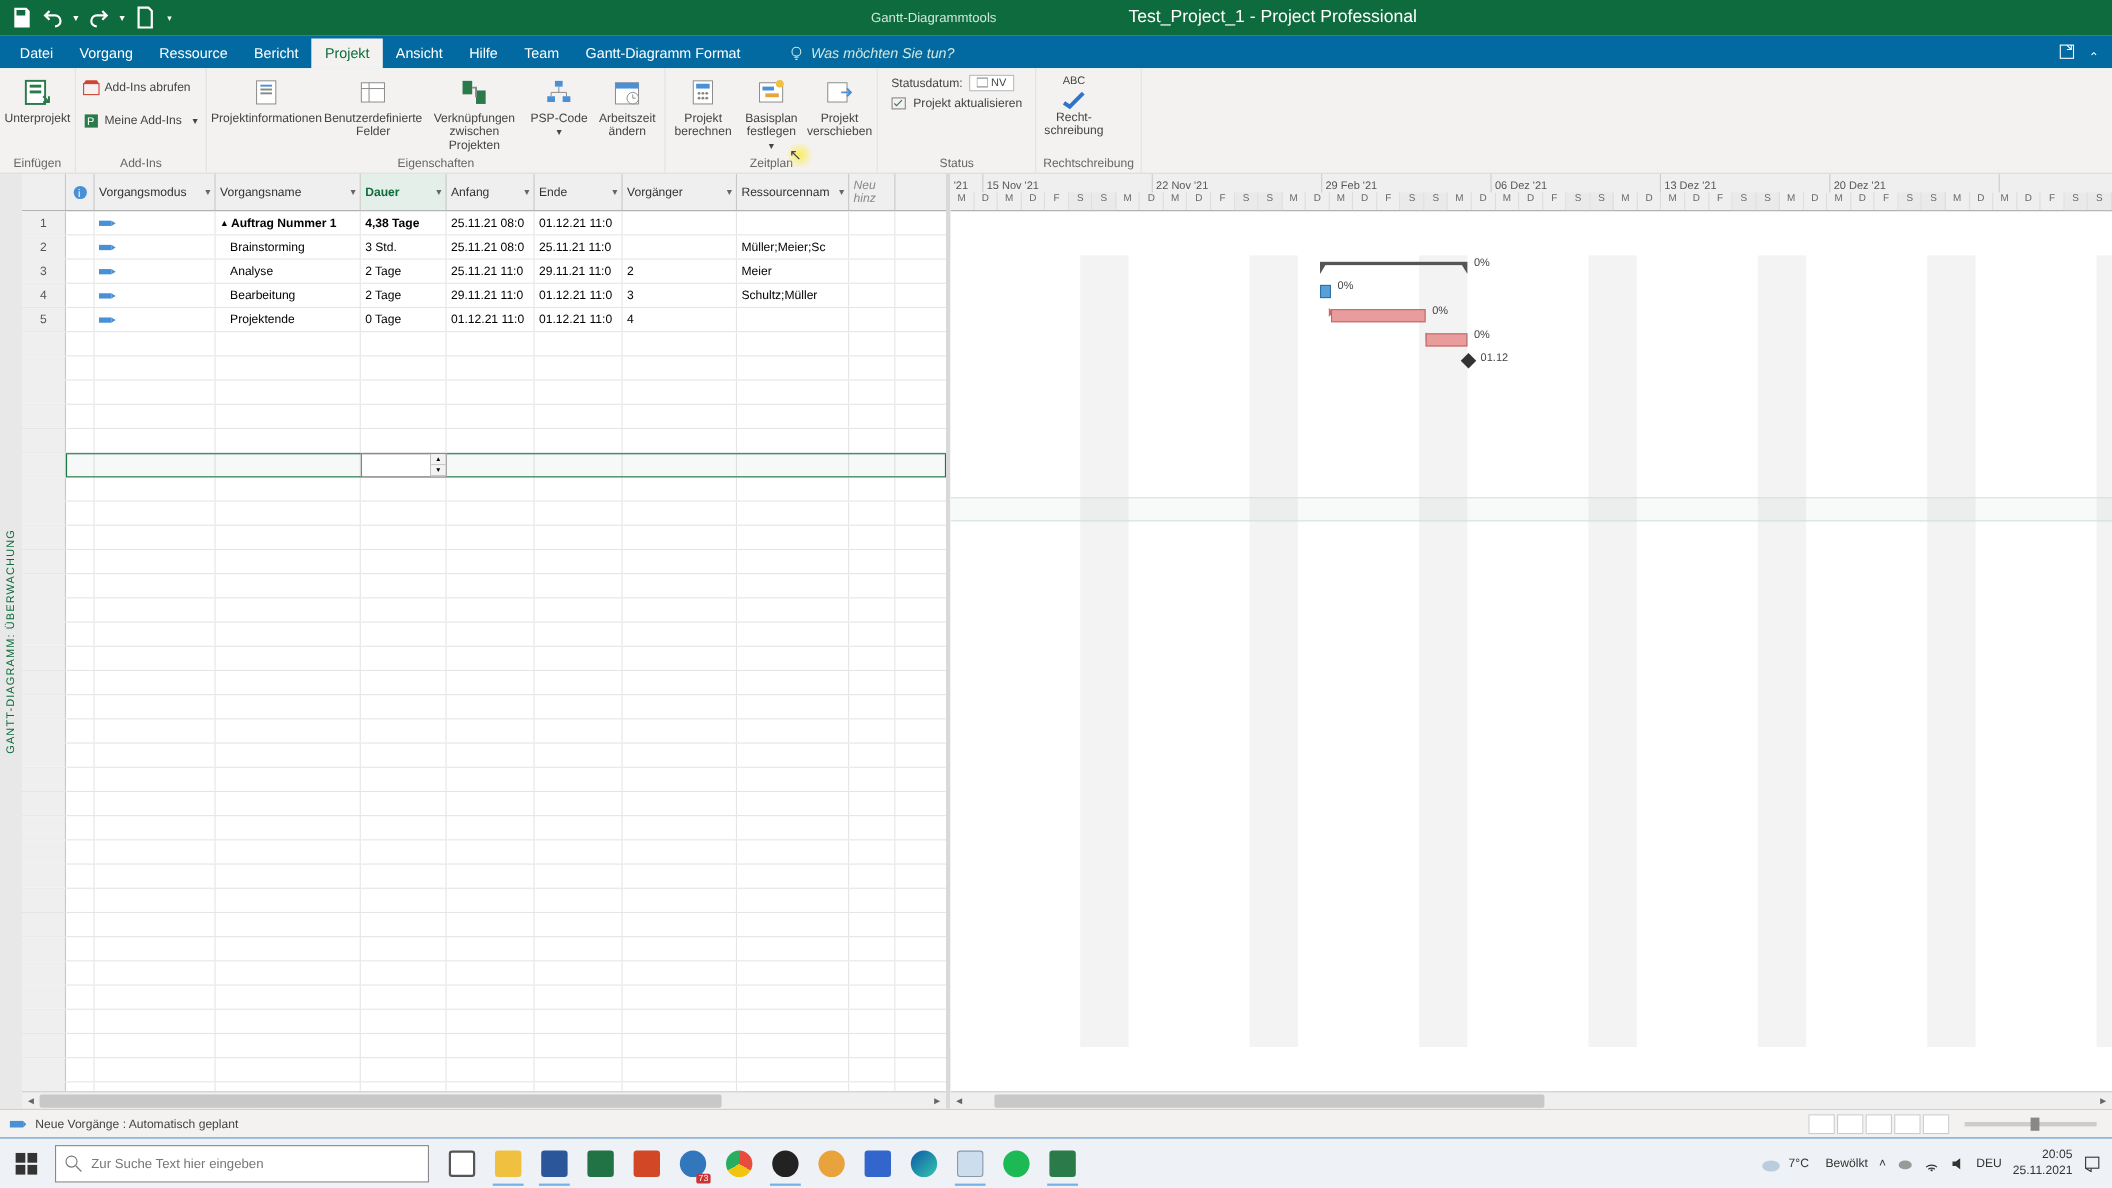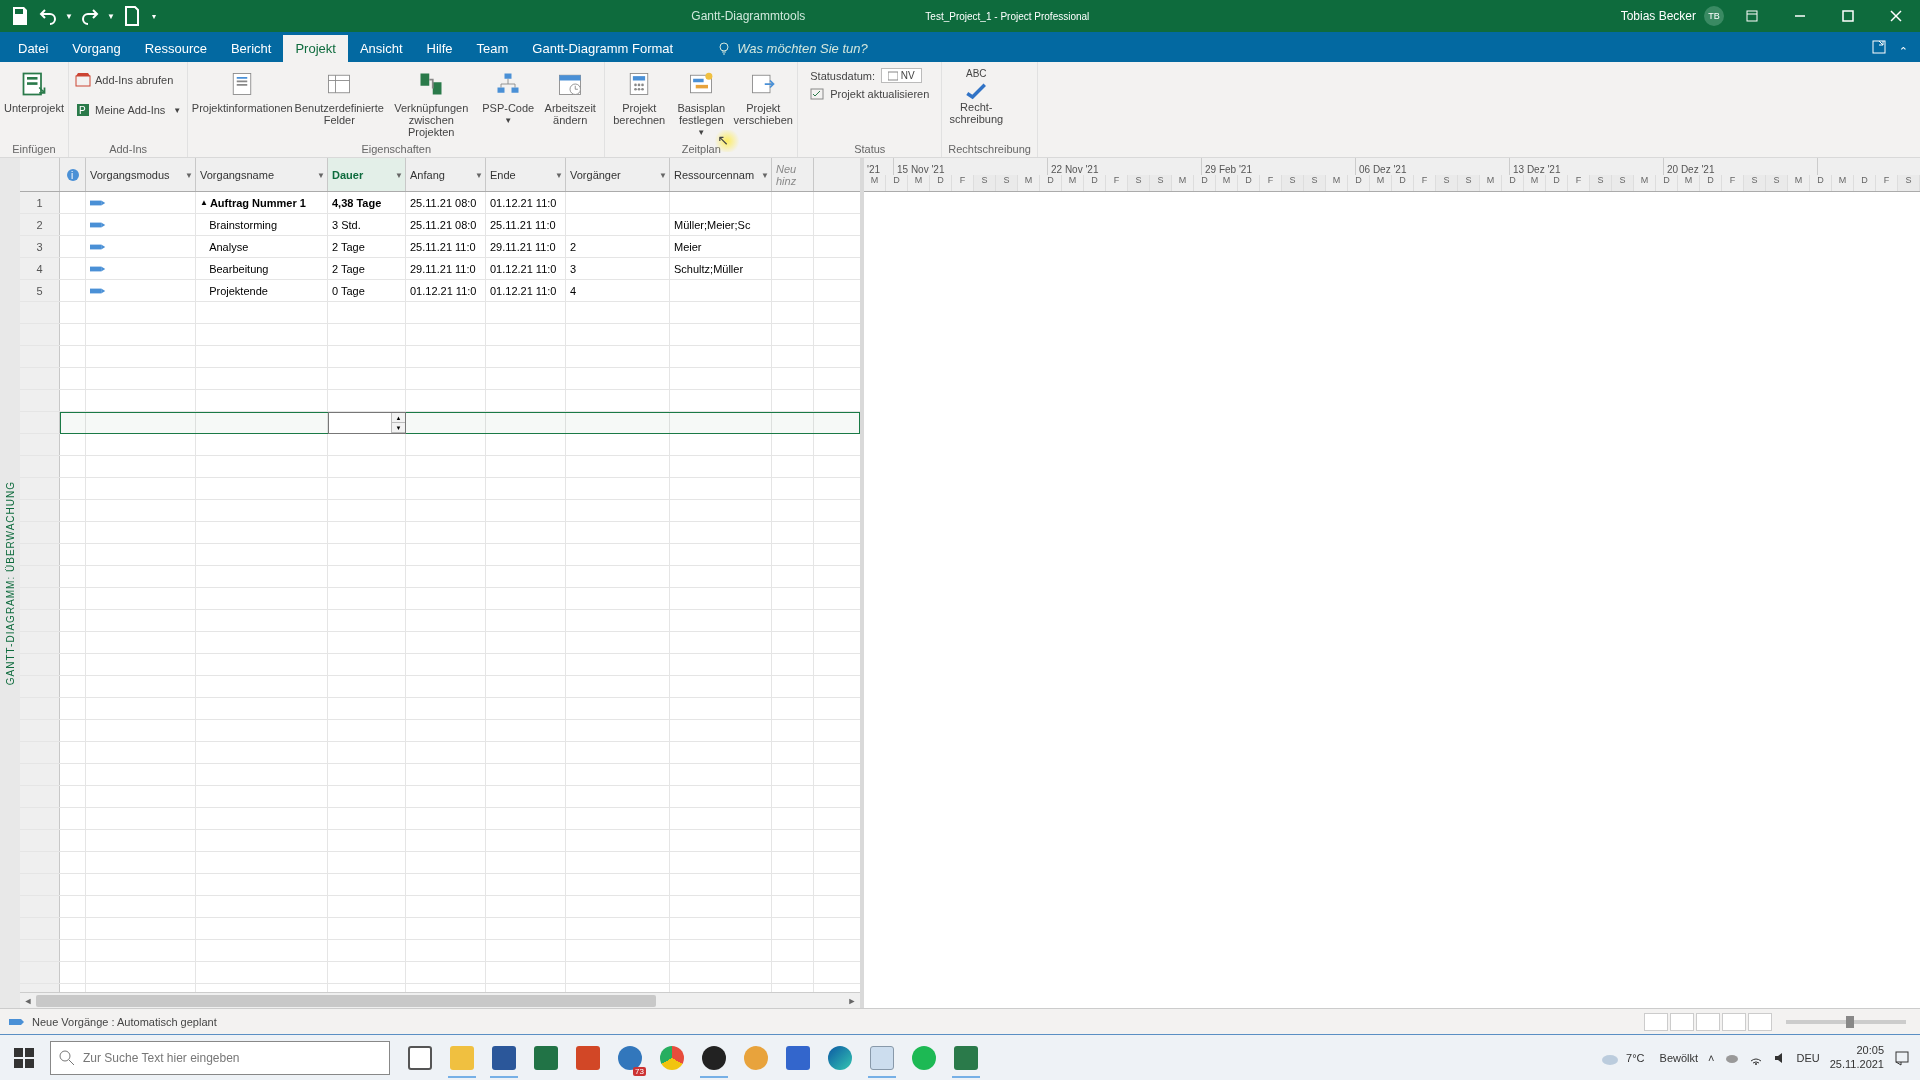--- a/index.html
+++ b/index.html
@@ -4,21 +4,21 @@
 <style>
 * { margin: 0; padding: 0; box-sizing: border-box; font-family: "Segoe UI", Tahoma, sans-serif; }
 body { background: #fff; width: 1920px; height: 1080px; overflow: hidden; position: relative; }
 
 
 .titlebar { height: 32px; background: #0e6b3d; display: flex; align-items: center; color: #fff; font-size: 12px; }
 .tb-left { display: flex; align-items: center; gap: 4px; padding-left: 8px; }
 .tb-icon { width: 24px; height: 24px; display: flex; align-items: center; justify-content: center; fill: #fff; color:#fff; }
 .tb-center { flex: 1; display: flex; align-items: center; justify-content: center; gap: 120px; }
 .tb-tool { color: #d0e8dc; font-size: 12px; }
-.tb-title { font-size: 10px; }
+.tb-title { font-size: 16px; }
 .tb-right { display: flex; align-items: center; gap: 8px; padding-right: 4px; }
 .avatar { width: 20px; height: 20px; border-radius: 50%; background: #3a8a63; display:flex; align-items:center; justify-content:center; font-size:9px; color:#fff;}
 .winbtn { width: 40px; height: 32px; display:flex; align-items:center; justify-content:center; }
 .winbtn svg { stroke:#fff; fill:none; }
 
 
 .menubar { height: 30px; background: #0369a1; display: flex; align-items: flex-end; padding: 0 6px; color:#fff; font-size: 13px; }
 .mtab { padding: 6px 12px 6px 12px; cursor: pointer; }
 .mtab.active { background: #f3f2f1; color: #0e6b3d; }
 .mtab.search { margin-left: 20px; color: #d3e7dd; font-style: italic; display:flex; align-items:center; gap:6px;}
@@ -40,21 +40,21 @@
 .status-row { display:flex; align-items:center; gap:6px; font-size:11px;}
 .status-btn { border:1px solid #bbb; background:#fff; padding:1px 6px; font-size:10px;}
 .smallicon { width: 16px; height: 16px; }
 
 
 .content { position: absolute; top: 158px; bottom: 26px; left: 0; right: 0; display:flex; }
 .sidebar-vertical { width: 20px; background:#e8e8e8; display:flex; align-items:center; justify-content:center; }
 .sidebar-vertical span { writing-mode: vertical-rl; transform: rotate(180deg); font-size: 10px; color:#0e6b3d; letter-spacing: 1px; }
 
 .leftpane { width: 844px; border-right: 4px solid #d9d9d9; display:flex; flex-direction:column; position:relative;}
-.rightpane { flex:1; display:flex; flex-direction:row; position:relative; overflow:hidden;}
+.rightpane { flex:1; display:flex; flex-direction:column; position:relative; overflow:hidden;gap:40px;}
 
 .colheaders { height: 34px; border-bottom: 1px solid #ababab; display:flex; font-size: 11px; color:#333; background:#efefef;}
 .ch { border-right:1px solid #c8c8c8; display:flex; align-items:center; padding: 0 4px; position:relative; }
 .ch.active { color:#0e6b3d; font-weight:600; background:#e3efe8;}
 .ch .dd { position:absolute; right:2px; top:50%; transform:translateY(-50%); font-size:8px; color:#666;}
 .rownum-col { width: 40px; }
 .info-col { width: 26px; display:flex; align-items:center; justify-content:center;}
 .mode-col { width: 110px;}
 .name-col { width: 132px;}
 .dauer-col { width: 78px;}
@@ -166,46 +166,20 @@
         <svg viewBox="0 0 24 24">
           <path fill="none" stroke="#fff" stroke-width="2" d="M6 3h9l3 3v15H6z"></path>
         </svg>
       </div>
     <div class="tb-icon" style="width:12px;font-size:8px">▾</div>
   </div>
   <div class="tb-center">
     <div class="tb-tool">Gantt-Diagrammtools</div>
     <div class="tb-title"><span>Test_Project_1</span>&nbsp;-&nbsp;<span>Project Professional</span></div>
   </div>
-  <div class="tb-right">
-    <span>Tobias Becker</span>
-    <div class="avatar">TB</div>
-    <div class="winbtn">
-        <svg width="12" height="12" viewBox="0 0 12 12">
-          <rect x="1" y="1" width="10" height="10"></rect>
-          <path d="M1 4h10" stroke="#fff"></path>
-        </svg>
-      </div>
-    <div class="winbtn">
-        <svg width="12" height="12">
-          <line x1="1" y1="6" x2="11" y2="6" stroke-width="1.5"></line>
-        </svg>
-      </div>
-    <div class="winbtn">
-        <svg width="12" height="12">
-          <rect x="1" y="1" width="10" height="10" stroke-width="1.5"></rect>
-        </svg>
-      </div>
-    <div class="winbtn">
-        <svg width="12" height="12">
-          <line x1="1" y1="1" x2="11" y2="11" stroke-width="1.5"></line>
-          <line x1="11" y1="1" x2="1" y2="11" stroke-width="1.5"></line>
-        </svg>
-      </div>
-  </div>
 </div>
 
 <div class="menubar">
   <div class="mtab">Datei</div>
   <div class="mtab">Vorgang</div>
   <div class="mtab">Ressource</div>
   <div class="mtab">Bericht</div>
   <div class="mtab active">Projekt</div>
   <div class="mtab">Ansicht</div>
   <div class="mtab">Hilfe</div>

